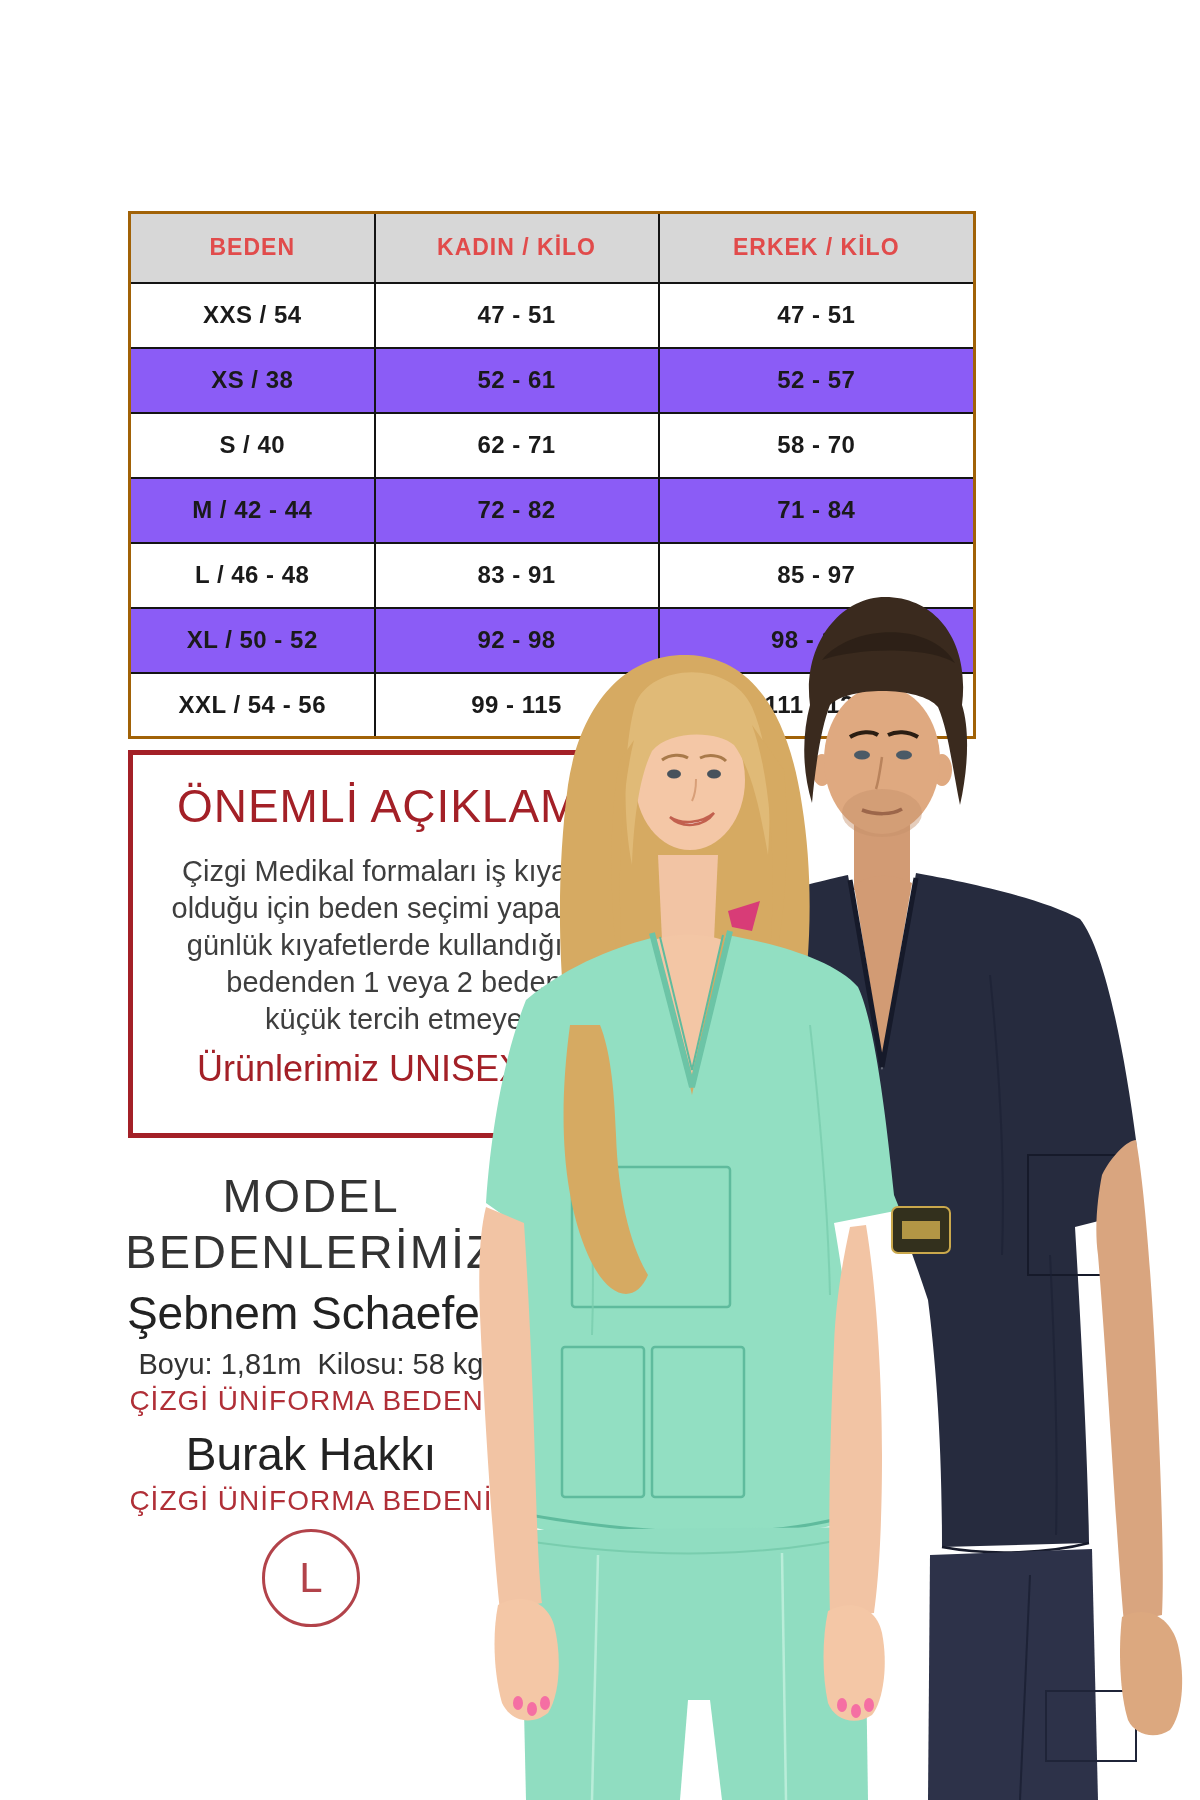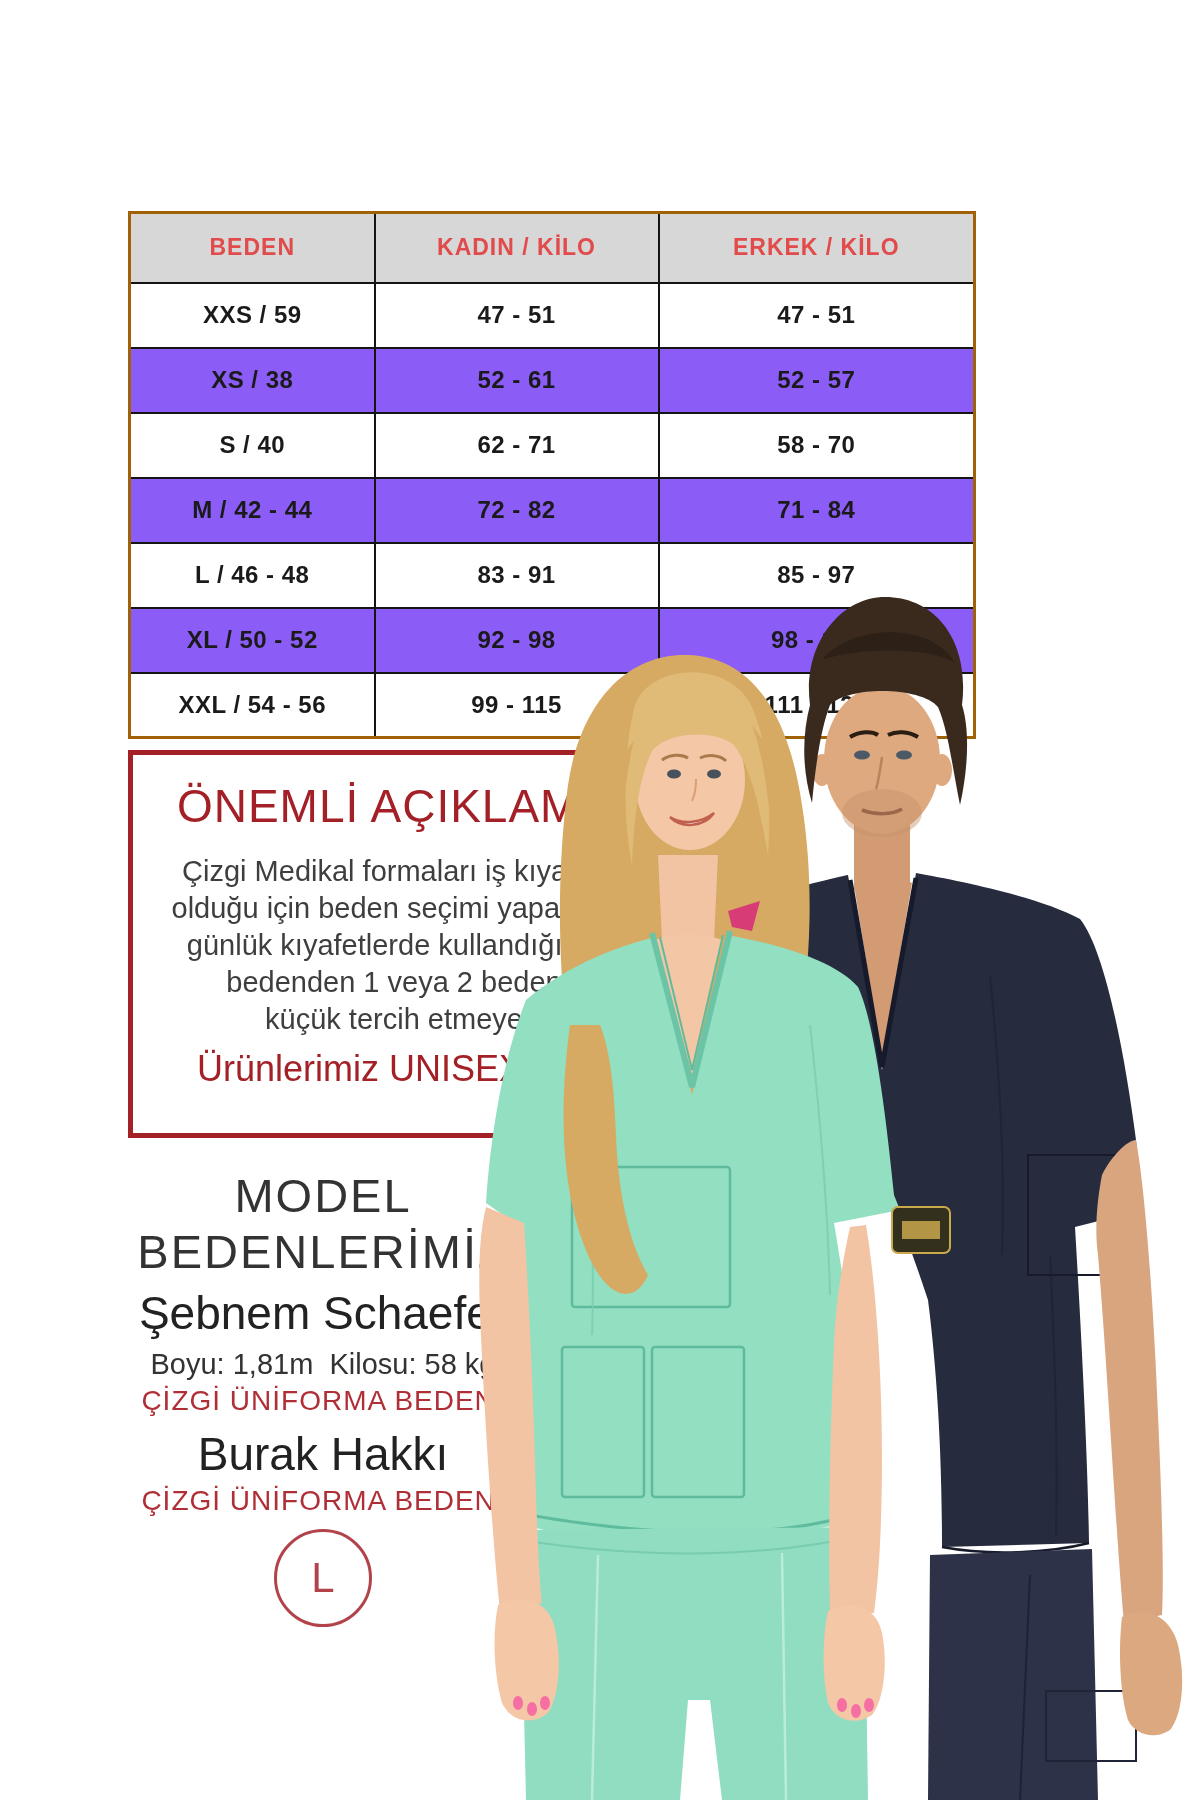--- a/index.html
+++ b/index.html
@@ -30,21 +30,21 @@
   .notice-box{
     position:absolute;left:128px;top:750px;width:532px;height:388px;
     border:5px solid #a32027;box-sizing:border-box;text-align:center;background:#ffffff;
   }
   .notice-title{margin-top:24px;font-size:46px;color:#a32027;letter-spacing:1px;font-weight:400;}
   .notice-para{margin-top:20px;font-size:29px;line-height:37px;color:#3e3e3e;}
   .notice-unisex{margin-top:10px;font-size:36px;color:#a32027;}
 
   
   .model-col{
-    position:absolute;left:118px;top:1168px;width:410px;text-align:center;color:#2d2d2d;
+    position:absolute;left:106px;top:1168px;width:410px;text-align:center;color:#2d2d2d;
   }
   .model-heading{font-size:47px;font-weight:400;letter-spacing:2px;line-height:56px;color:#333333;}
   .model-name{margin-top:6px;font-size:46px;font-weight:400;color:#222222;}
   .model-stats{margin-top:8px;font-size:29px;color:#333333;white-space:pre-wrap;}
   .model-uniform{margin-top:4px;font-size:28px;letter-spacing:1px;color:#b02f37;}
   .size-circle{
     width:92px;height:92px;margin:12px auto 2px auto;border:3px solid #b2434a;border-radius:50%;
     line-height:92px;font-size:42px;color:#b2434a;
   }
   .model-name.second{margin-top:10px;}
@@ -63,21 +63,21 @@
         <col style="width:284px">
         <col style="width:316px">
       </colgroup>
     <tbody>
       <tr class="header-row">
         <td>BEDEN</td>
         <td>KADIN /  KİLO</td>
         <td>ERKEK / KİLO</td>
       </tr>
       <tr>
-        <td>XXS / 59</td>
+        <td>XXS / 54</td>
         <td>47 - 51</td>
         <td>47 - 51</td>
       </tr>
       <tr class="shaded">
         <td>XS / 38</td>
         <td>52 - 61</td>
         <td>52 - 57</td>
       </tr>
       <tr>
         <td>S / 40</td>

